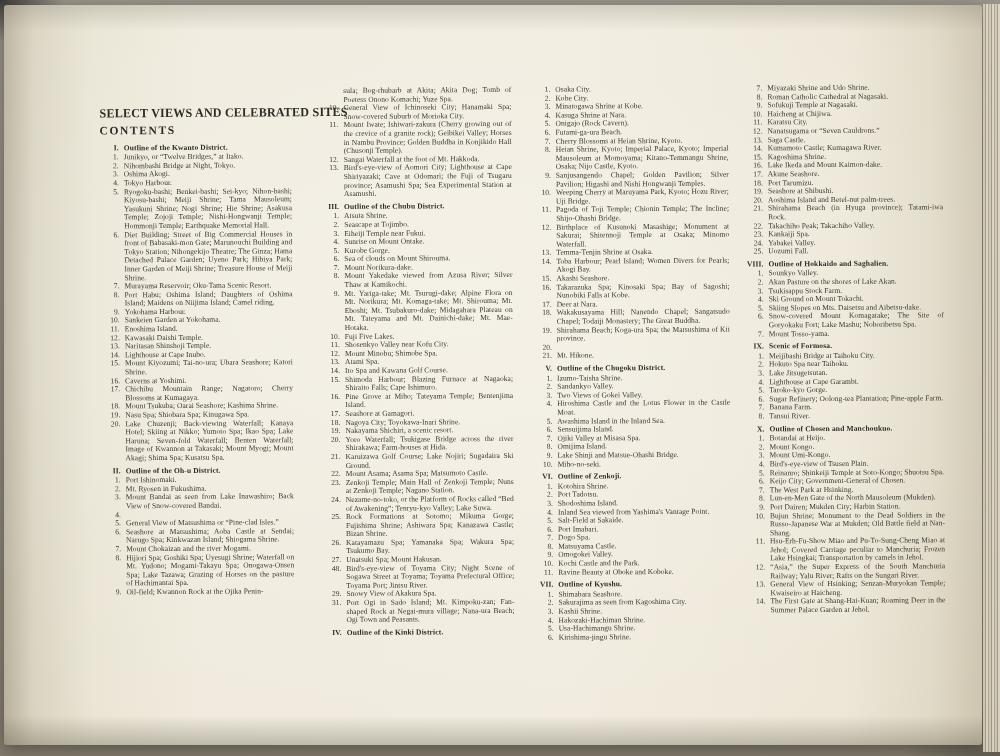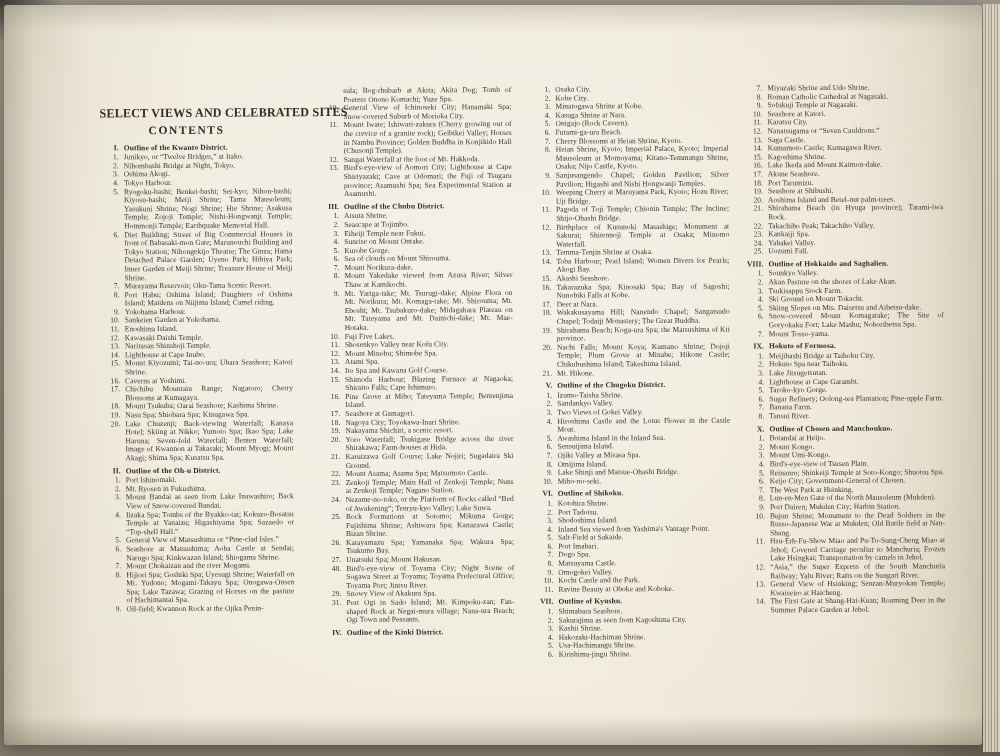--- a/index.html
+++ b/index.html
@@ -19,21 +19,21 @@
     background:repeating-linear-gradient(90deg,#d6cfbc 0 2px,#a59d89 2px 3px,#e3dcc9 3px 5px,#b4ac97 5px 6px);
     opacity:.9;}
   .sheet{position:absolute;left:0;top:0;width:1000px;height:756px;transform:rotate(-0.35deg);transform-origin:50% 48%;color:#38362f;}
   .col{position:absolute;font-size:7.5px;line-height:8.6px;letter-spacing:.05px;}
   .col-1{left:101px;top:104px;width:192px;}
   .col-2{left:321px;top:86px;width:192px;}
   .col-3{left:533px;top:86px;width:197px;}
   .col-4{left:745px;top:86px;width:199px;}
   .main-title{font-weight:bold;font-size:12.6px;line-height:14px;white-space:nowrap;text-align:center;
     transform:scaleX(.96);transform-origin:0 0;letter-spacing:.2px;color:#2e2c26;margin-bottom:6px;}
-  .contents{font-weight:bold;font-size:11.5px;letter-spacing:1.6px;text-align:center;color:#2e2c26;margin:0 18px 9px 0;}
+  .contents{font-weight:bold;font-size:11.5px;letter-spacing:1.6px;color:#2e2c26;margin:0 18px 9px 0;}
   .row{display:flex;align-items:baseline;}
   .row .num{flex:0 0 19px;text-align:right;padding-right:5px;white-space:nowrap;}
   .row .txt{flex:1;text-align:justify;}
   .sec{font-weight:bold;margin:4px 0 1px;color:#2e2c26;}
   .sec .txt{text-align:left;letter-spacing:.15px;}
   .cont .num{visibility:hidden;}
 </style>
 </head>
 <body>
 
@@ -140,21 +140,20 @@
           <div class="row">
             <span class="num">2.</span>
             <span class="txt">Mt. Ryosen in Fukushima.</span>
           </div>
           <div class="row">
             <span class="num">3.</span>
             <span class="txt">Mount Bandai as seen from Lake Inawashiro; Back View of Snow-covered Bandai.</span>
           </div>
           <div class="row">
             <span class="num">4.</span>
-            <span class="txt">Iizaka Spa; Tombs of the Byakko-tai; Kokuzo-Bosatsu Temple at Yanaizu; Higashiyama Spa; Sazaedo or “Top-shell Hall.”</span>
           </div>
           <div class="row">
             <span class="num">5.</span>
             <span class="txt">General View of Matsushima or “Pine-clad Isles.”</span>
           </div>
           <div class="row">
             <span class="num">6.</span>
             <span class="txt">Seashore at Matsushima; Aoba Castle at Sendai; Narugo Spa; Kinkwazan Island; Shiogama Shrine.</span>
           </div>
           <div class="row">
@@ -396,21 +395,20 @@
           <div class="row">
             <span class="num">18.</span>
             <span class="txt">Wakakusayama Hill; Nanendo Chapel; Sangatsudo Chapel; Todaiji Monastery; The Great Buddha.</span>
           </div>
           <div class="row">
             <span class="num">19.</span>
             <span class="txt">Shirahama Beach; Koga-ura Spa; the Matsushima of Kii province.</span>
           </div>
           <div class="row">
             <span class="num">20.</span>
-            <span class="txt">Nachi Falls; Mount Koya; Kumano Shrine; Dojoji Temple; Plum Grove at Minabe; Hikone Castle; Chikubushima Island; Takeshima Island.</span>
           </div>
           <div class="row">
             <span class="num">21.</span>
             <span class="txt">Mt. Hikone.</span>
           </div>
           <div class="row sec">
             <span class="num">V.</span>
             <span class="txt">Outline of the Chugoku District.</span>
           </div>
           <div class="row">
@@ -448,21 +446,21 @@
           <div class="row">
             <span class="num">9.</span>
             <span class="txt">Lake Shinji and Matsue-Ohashi Bridge.</span>
           </div>
           <div class="row">
             <span class="num">10.</span>
             <span class="txt">Miho-no-seki.</span>
           </div>
           <div class="row sec">
             <span class="num">VI.</span>
-            <span class="txt">Outline of Shikoku.</span>
+            <span class="txt">Outline of Zenkoji.</span>
           </div>
           <div class="row">
             <span class="num">1.</span>
             <span class="txt">Kotohira Shrine.</span>
           </div>
           <div class="row">
             <span class="num">2.</span>
             <span class="txt">Port Tadotsu.</span>
           </div>
           <div class="row">
@@ -540,21 +538,21 @@
           <div class="row">
             <span class="num">8.</span>
             <span class="txt">Roman Catholic Cathedral at Nagasaki.</span>
           </div>
           <div class="row">
             <span class="num">9.</span>
             <span class="txt">Sofukuji Temple at Nagasaki.</span>
           </div>
           <div class="row">
             <span class="num">10.</span>
-            <span class="txt">Seashore at Katori.</span>
+            <span class="txt">Haicheng at Chijiwa.</span>
           </div>
           <div class="row">
             <span class="num">11.</span>
             <span class="txt">Karatsu City.</span>
           </div>
           <div class="row">
             <span class="num">12.</span>
             <span class="txt">Nanatsugama or “Seven Cauldrons.”</span>
           </div>
           <div class="row">
@@ -636,21 +634,21 @@
           <div class="row">
             <span class="num">6.</span>
             <span class="txt">Snow-covered Mount Komagatake; The Site of Goryokaku Fort; Lake Mashu; Noboribetsu Spa.</span>
           </div>
           <div class="row">
             <span class="num">7.</span>
             <span class="txt">Mount Tosso-yama.</span>
           </div>
           <div class="row sec">
             <span class="num">IX.</span>
-            <span class="txt">Hokuto of Formosa.</span>
+            <span class="txt">Scenic of Formosa.</span>
           </div>
           <div class="row">
             <span class="num">1.</span>
             <span class="txt">Meijibashi Bridge at Taihoku City.</span>
           </div>
           <div class="row">
             <span class="num">2.</span>
             <span class="txt">Hokuto Spa near Taihoku.</span>
           </div>
           <div class="row">

